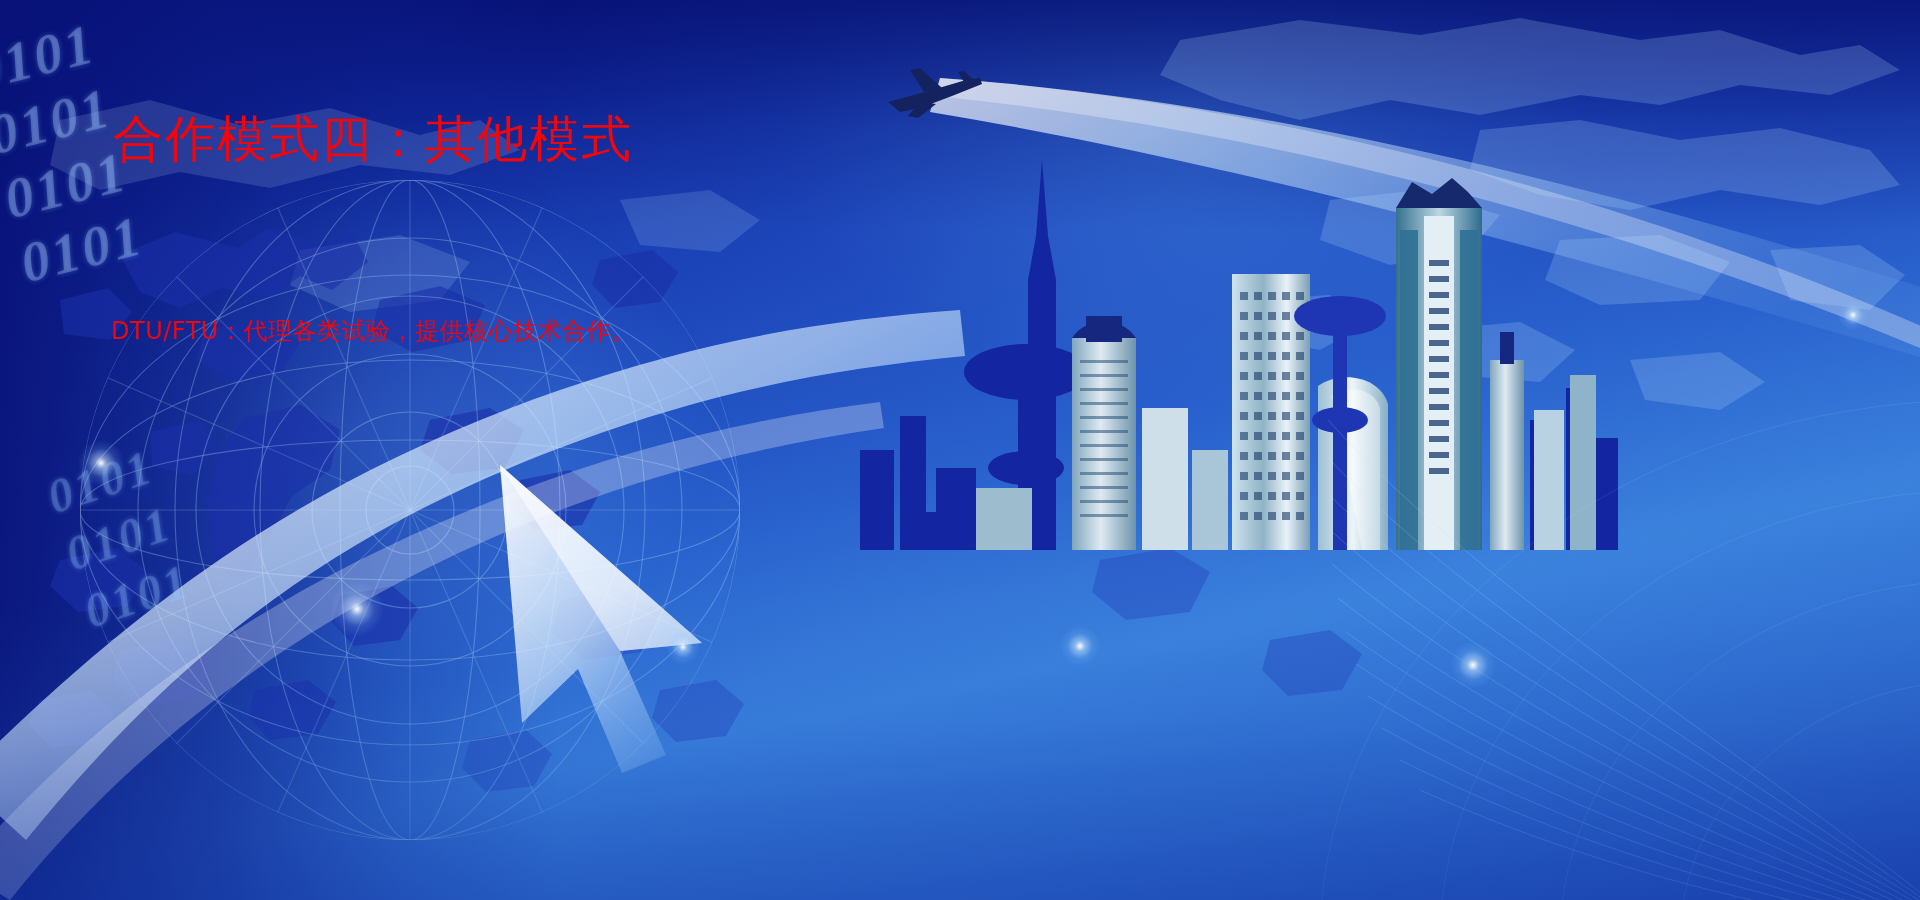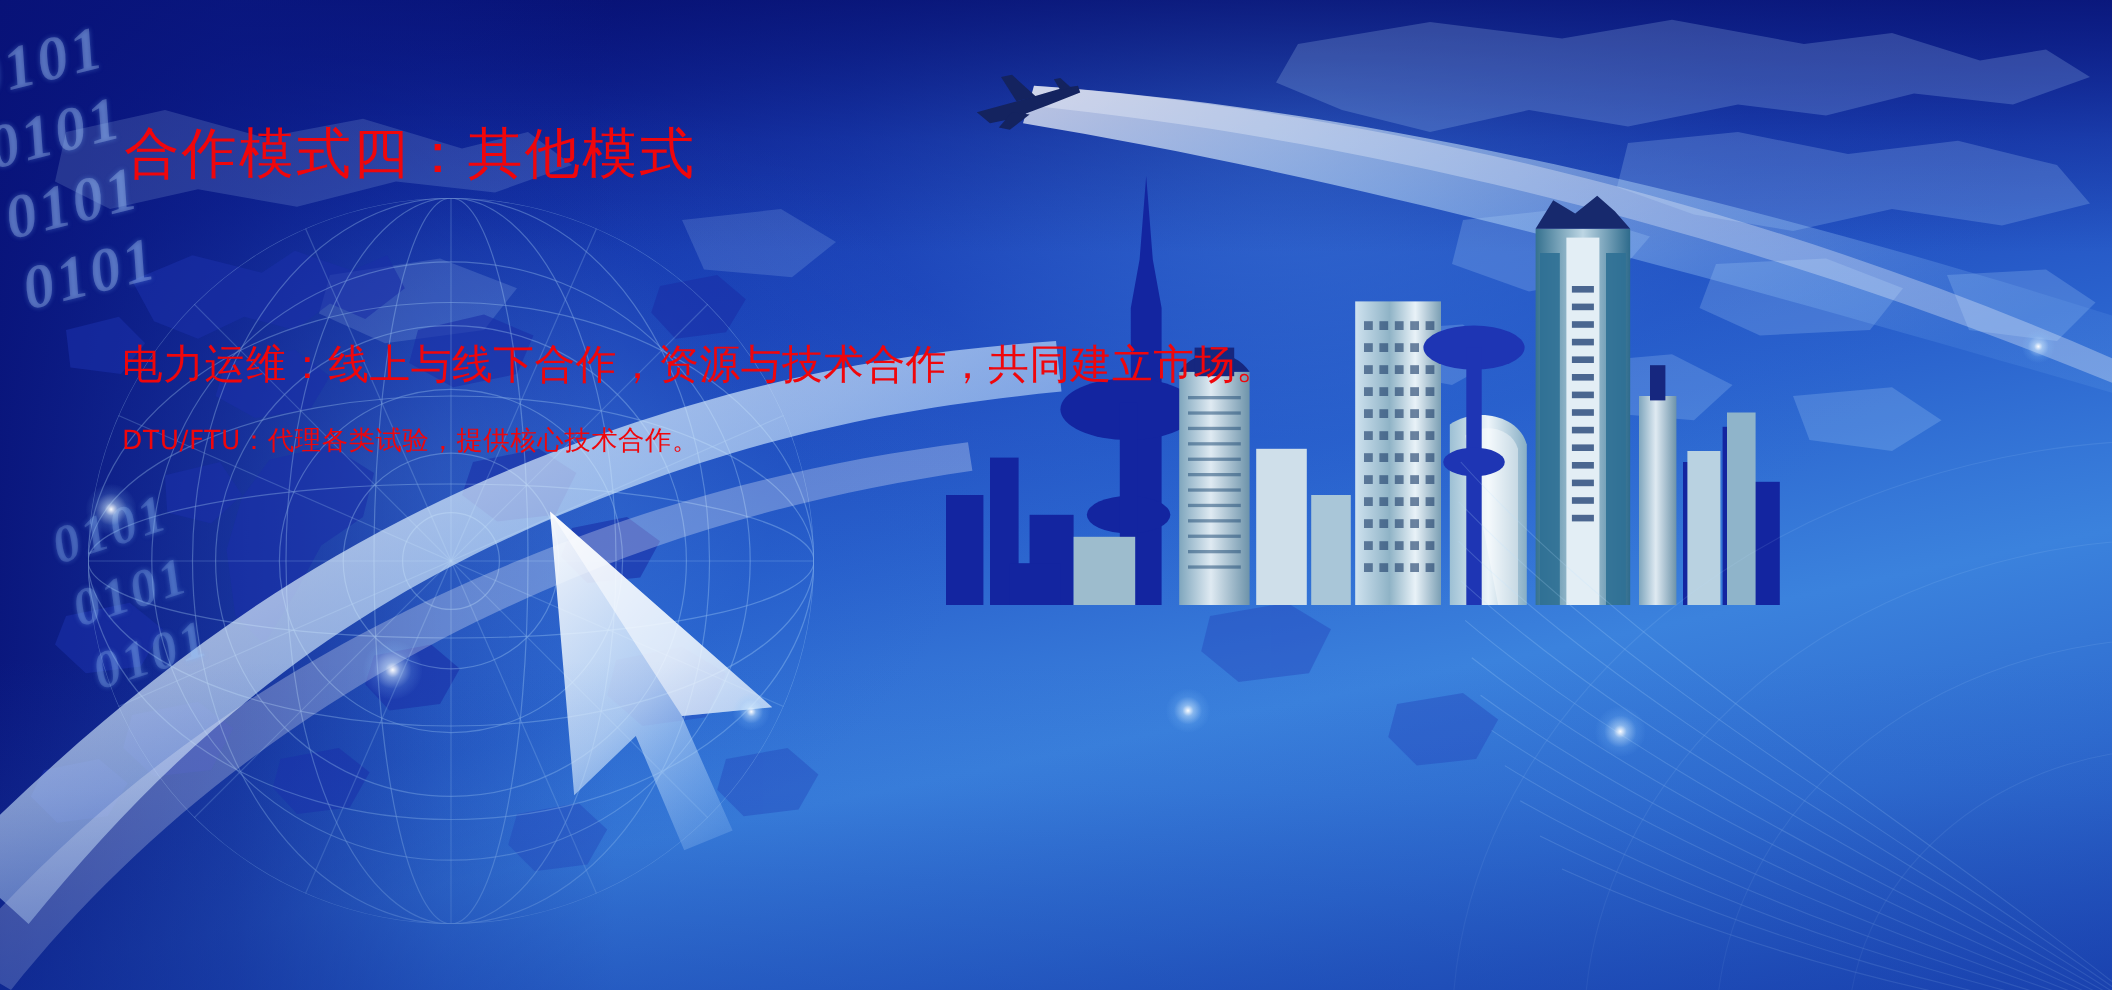--- a/index.html
+++ b/index.html
@@ -423,17 +423,16 @@
   <div class="flare" style="left:78px;  top:440px; width:46px; height:46px;"></div>
   <div class="flare" style="left:330px; top:582px; width:54px; height:54px;"></div>
   <div class="flare" style="left:666px; top:630px; width:34px; height:34px;"></div>
   <div class="flare" style="left:1060px;top:626px; width:40px; height:40px;"></div>
   <div class="flare" style="left:1450px;top:642px; width:46px; height:46px;"></div>
   <div class="flare" style="left:1838px;top:300px; width:30px; height:30px;"></div>
 
   <div class="title">合作模式四：其他模式</div>
 
   <div class="body-block">
-    <div class="body-line l1">电力运维：线上与线下合作，资源与技术合作，共同建立市场。</div>
     <div class="body-line l2">DTU/FTU：代理各类试验，提供核心技术合作。</div>
   </div>
 
 </div>
 
 </body></html>

